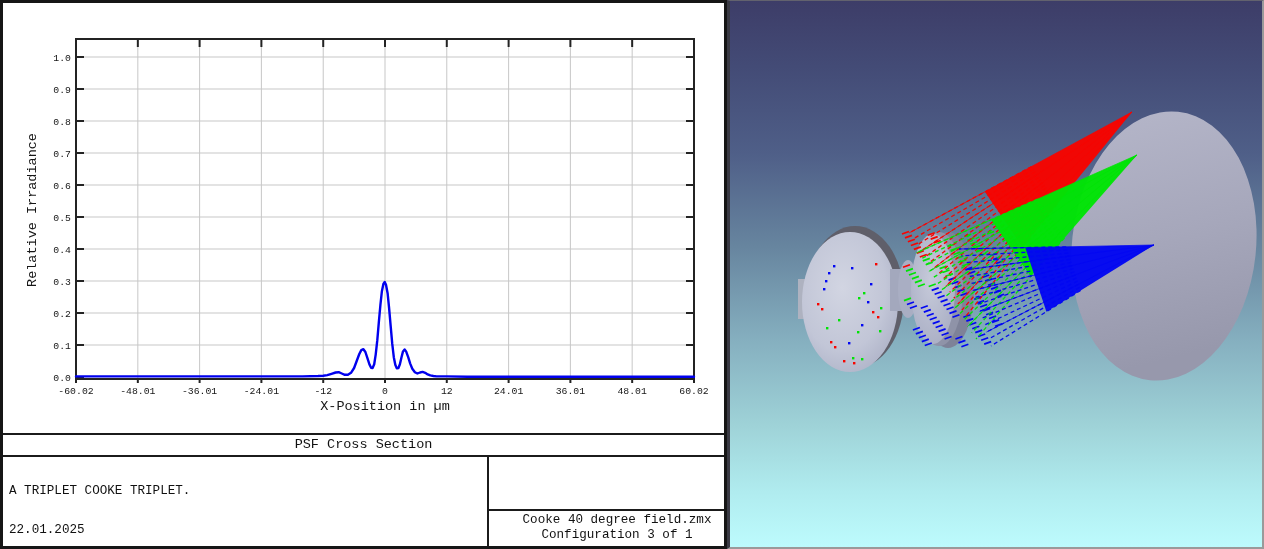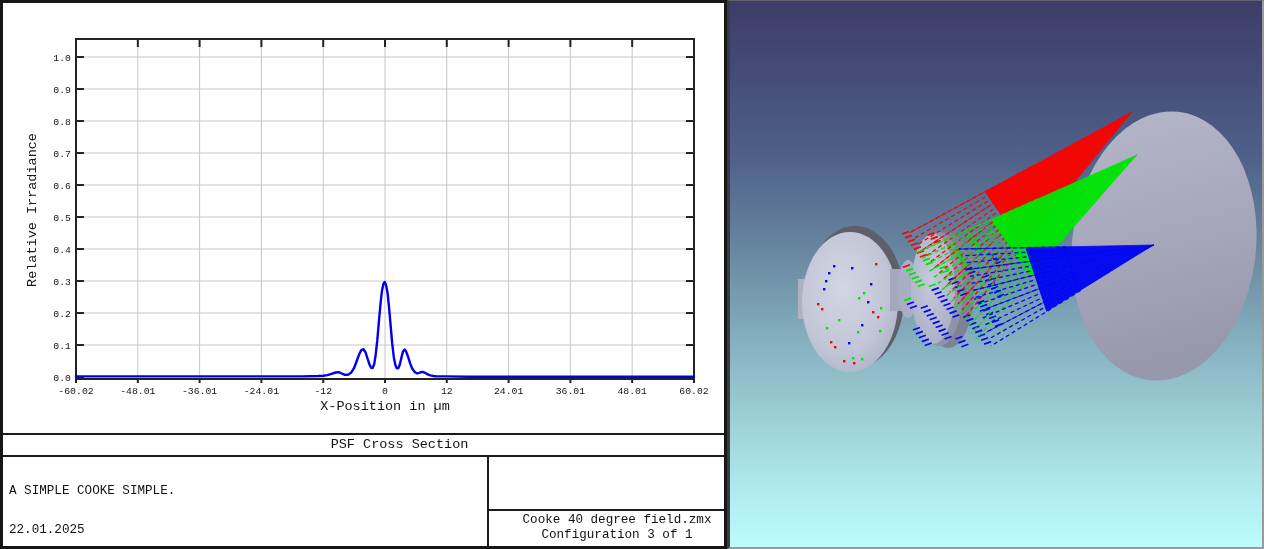--- a/index.html
+++ b/index.html
@@ -5,21 +5,21 @@
   html,body{margin:0;padding:0;background:#d4d0c8;}
   *{box-sizing:border-box;}
   .screen{position:relative;width:1264px;height:549px;background:#fff;overflow:hidden;
           font-family:"Liberation Mono","DejaVu Sans Mono",monospace;}
   
   .left-panel{position:absolute;left:0;top:0;width:727px;height:549px;background:#fff;
               border:3px solid #161616;outline:1px solid #8f8f8f;}
   .left-panel svg{position:absolute;left:0;top:0;}
   .hline{position:absolute;left:0;width:721px;height:2px;background:#1b1b1b;}
   .plot-title{position:absolute;left:0;top:434px;width:721px;text-align:center;
-              font-size:13.5px;color:#111;letter-spacing:0;margin-left:36px;}
+              font-size:13.5px;color:#111;letter-spacing:0;}
   .info-block{position:absolute;left:6px;top:457px;font-size:12.6px;line-height:12.7px;
               color:#111;white-space:pre;}
   .info-block div{white-space:pre;}
   .vdivider{position:absolute;left:484px;top:452px;width:2px;height:91px;background:#1b1b1b;}
   .hdivider-right{position:absolute;left:484px;top:506px;width:237px;height:2px;background:#1b1b1b;}
   .file-box{position:absolute;left:486px;top:510px;width:256px;text-align:center;
             font-size:12.6px;line-height:14.5px;color:#111;}
   
   .right-panel{position:absolute;left:727px;top:0;width:537px;height:549px;
       border-left:3px solid #3a3a44;border-top:1px solid #62626e;
@@ -134,21 +134,21 @@
         </g>
       <text x="382" y="407" text-anchor="middle" font-size="13.5">X-Position in µm</text>
       <text x="33" y="207" text-anchor="middle" font-size="13.5" transform="rotate(-90 33 207)">Relative Irradiance</text>
     </svg>
 
     <div class="hline" style="top:430px"></div>
     <div class="plot-title">PSF Cross Section</div>
     <div class="hline" style="top:452px"></div>
 
     <div class="info-block">
-      <div>A SIMPLE COOKE SIMPLE.</div>
+      <div>A TRIPLET COOKE TRIPLET.</div>
       <div>22.01.2025</div>
       
       
       
     </div>
 
     <div class="vdivider"></div>
     <div class="hdivider-right"></div>
 
     <div class="file-box">

